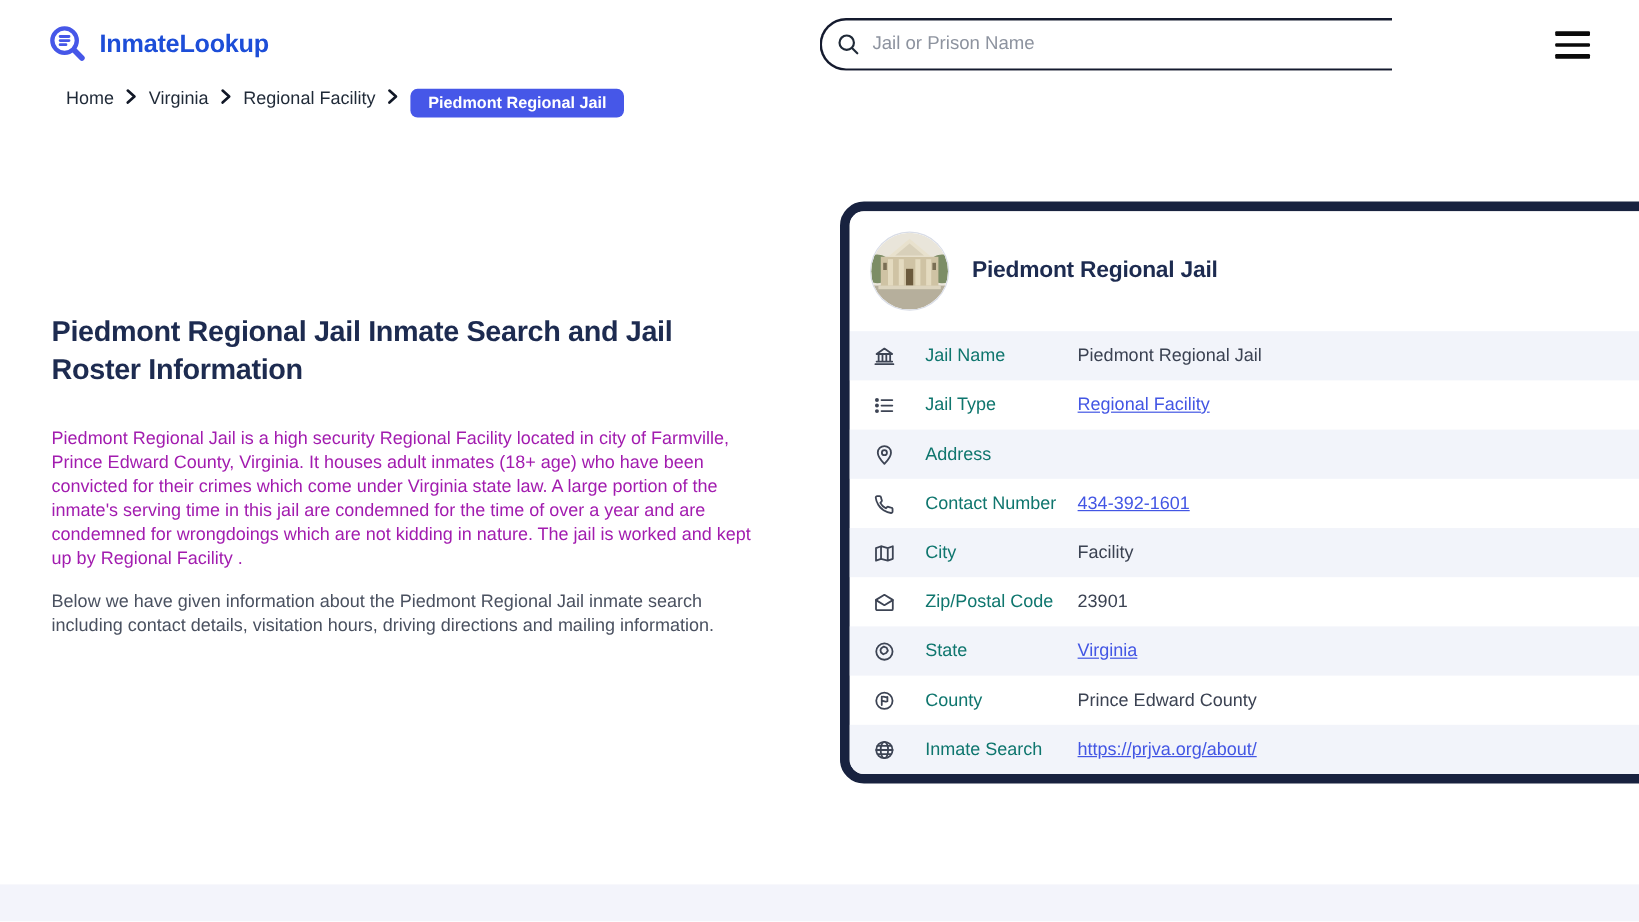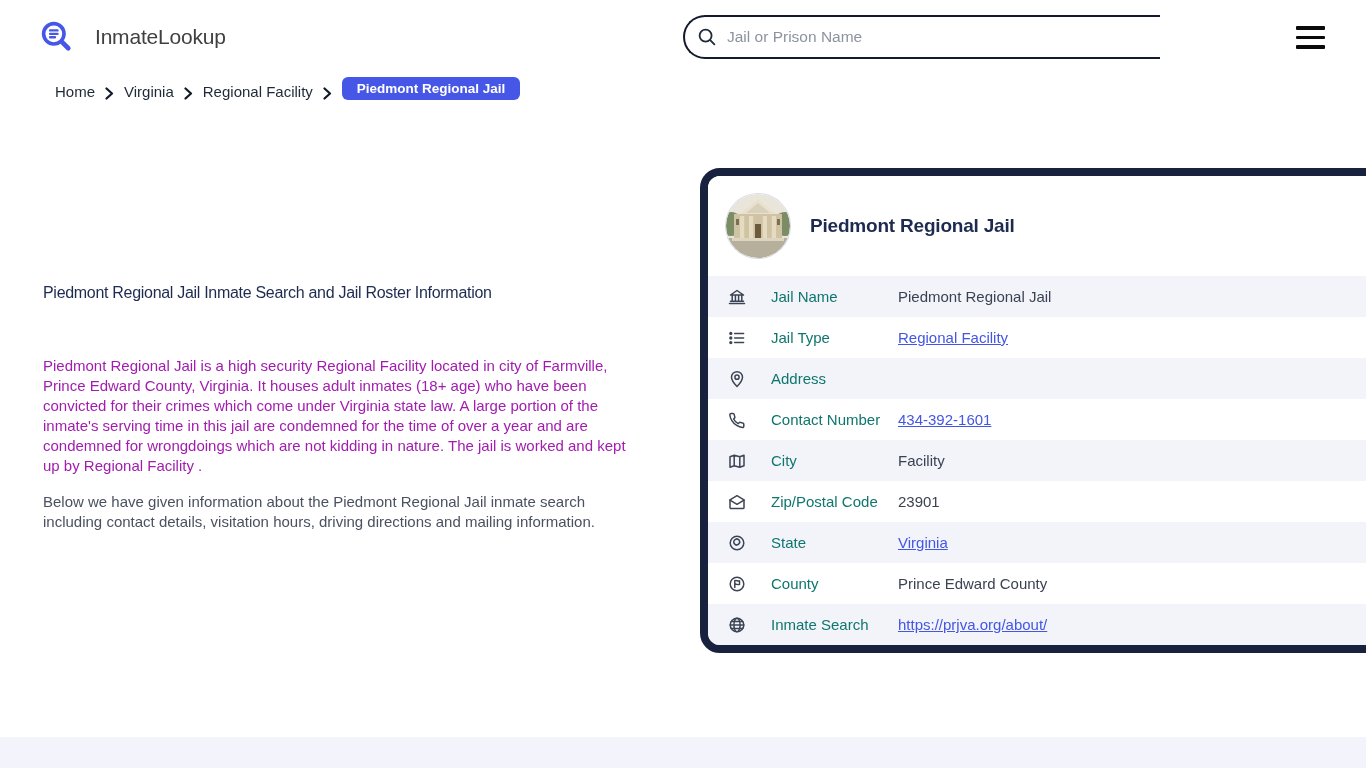--- a/index.html
+++ b/index.html
@@ -20,21 +20,21 @@
     overflow:hidden;
     font-family:"Liberation Sans","DejaVu Sans",sans-serif;
     color:var(--text);
   }
   
   .logo{
     position:absolute;left:40px;top:20px;
     display:flex;align-items:center;gap:9px;cursor:pointer;
   }
   .logo-text{
-    font-size:21px;font-weight:400;color:#404040;letter-spacing:-0.2px;margin-left:12px;
+    font-size:21px;font-weight:700;color:#1d4ed8;letter-spacing:-0.2px;
   }
   .search-wrap{
     position:absolute;left:683px;top:15px;display:flex;height:44px;
   }
   .search-input-box{position:relative;}
   .search-input{
     width:477px;height:44px;
     border:2px solid #141a2e;border-right:none;
     border-radius:22px 0 0 22px;
     padding:0 14px 0 42px;
@@ -53,33 +53,33 @@
     font-family:"Liberation Sans",sans-serif;
   }
   .hamburger{
     position:absolute;left:1296px;top:26px;width:29px;cursor:pointer;
   }
   .hamburger .bar{height:3.5px;background:#0a0a0a;border-radius:1px;margin-bottom:6px;}
   .hamburger .bar:last-child{margin-bottom:0;}
   
   .breadcrumb{
     position:absolute;left:55px;top:74px;
-    display:flex;align-items:flex-end;gap:10px;height:26px;
+    display:flex;align-items:flex-start;gap:10px;height:26px;
   }
   .crumb{font-size:15px;color:#1f2937;font-weight:500;cursor:pointer;text-decoration:none;}
   .crumb-chevron{display:flex;align-items:center;}
   .crumb-badge{
     background:var(--primary);color:#fff;
     font-size:13.5px;font-weight:700;
     padding:5px 15px;border-radius:6px;line-height:1;
   }
   
   .article-heading{
-    position:absolute;left:43px;top:277px;width:545px;
-    font-size:16px;line-height:32px;font-weight:400;
+    position:absolute;left:43px;top:261px;width:545px;
+    font-size:24px;line-height:32px;font-weight:700;
     color:var(--heading);letter-spacing:-0.3px;
   }
   .article-p1{
     position:absolute;left:43px;top:356px;width:596px;
     font-size:15px;line-height:20px;color:#a21caf;
   }
   .article-p2{
     position:absolute;left:43px;top:492px;width:596px;
     font-size:15px;line-height:20px;color:#4a5160;
   }

